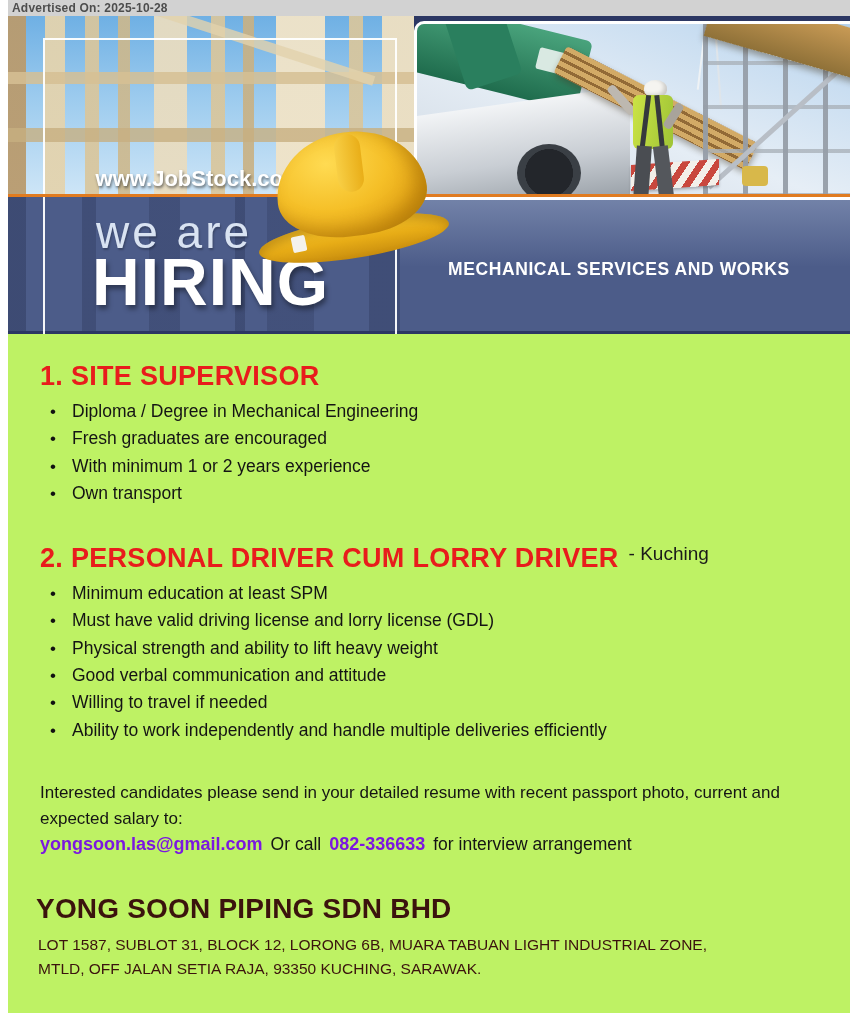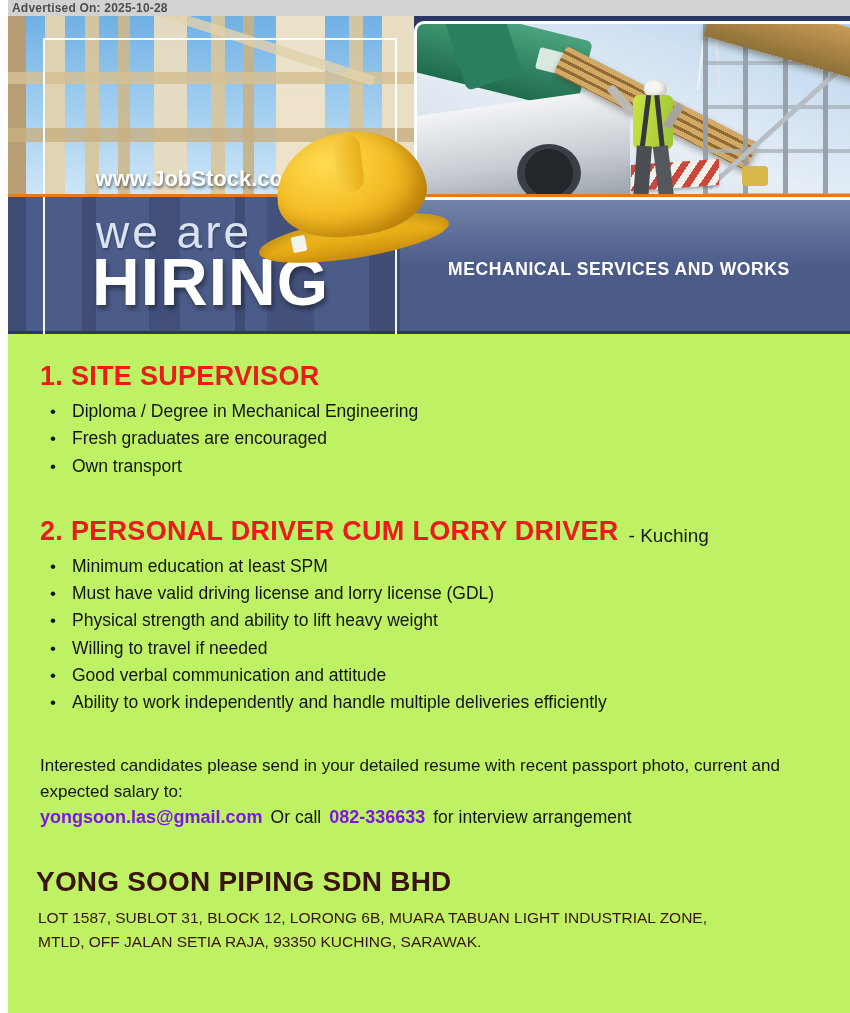--- a/index.html
+++ b/index.html
@@ -116,21 +116,21 @@
   .scaffold-diag{position:absolute;right:60px;top:-20px;width:5px;height:220px;background:#b8bec6;
     transform:rotate(48deg);}
   .platform{position:absolute;right:-24px;top:-12px;width:170px;height:48px;transform:rotate(16deg);
     background:linear-gradient(180deg,#c89a55,#8f7138);box-shadow:0 4px 6px rgba(60,45,20,.4);}
 
   .services{position:absolute;left:440px;top:238px;z-index:5;color:#fff;font-weight:bold;
     font-size:17.5px;letter-spacing:.6px;line-height:30px;}
 
   
   .content{padding:0 32px;}
-  .job-heading{margin:0;display:flex;align-items:flex-end;gap:10px;}
+  .job-heading{margin:0;display:flex;align-items:flex-start;gap:10px;}
   .job-heading.first{margin-top:27px;}
   .job-heading.second{margin-top:36px;}
   .job-title{color:#e81c1c;font-size:27px;font-weight:bold;letter-spacing:.3px;}
   .job-suffix{color:#1a1a1a;font-size:19px;}
   ul.reqs{list-style:none;margin:6px 0 0 0;padding:0;}
   ul.reqs li{position:relative;padding-left:32px;font-size:17.5px;line-height:27.3px;color:#141414;}
   ul.reqs li::before{content:"\2022";position:absolute;left:10px;font-size:17px;color:#111;}
 
   .apply-para{margin-top:36px;font-size:17px;line-height:26px;max-width:780px;color:#141414;}
   .contact-line{margin-top:2px;display:flex;align-items:baseline;flex-wrap:wrap;gap:8px;}
@@ -208,33 +208,34 @@
   </div>
 
   <div class="content">
 
     <div class="job-heading first">
       <span class="job-title">1. SITE SUPERVISOR</span>
     </div>
     <ul class="reqs">
       <li>Diploma / Degree in Mechanical Engineering</li>
       <li>Fresh graduates are encouraged</li>
+      <li>With minimum 1 or 2 years experience</li>
       <li>Own transport</li>
     </ul>
 
     <div class="job-heading second">
       <span class="job-title">2. PERSONAL DRIVER CUM LORRY DRIVER</span>
       <span class="job-suffix">- Kuching</span>
     </div>
     <ul class="reqs">
       <li>Minimum education at least SPM</li>
       <li>Must have valid driving license and lorry license (GDL)</li>
       <li>Physical strength and ability to lift heavy weight</li>
+      <li>Good verbal communication and attitude</li>
       <li>Willing to travel if needed</li>
-      <li>Good verbal communication and attitude</li>
       <li>Ability to work independently and handle multiple deliveries efficiently</li>
     </ul>
 
     <div class="apply-para">Interested candidates please send in your detailed resume with recent passport photo, current and expected salary to:</div>
 
     <div class="contact-line">
       <a href="#" class="contact-email">yongsoon.las@gmail.com</a>
       <span class="contact-plain">Or call</span>
       <a href="#" class="contact-phone">082-336633</a>
       <span class="contact-plain">for interview arrangement</span>

